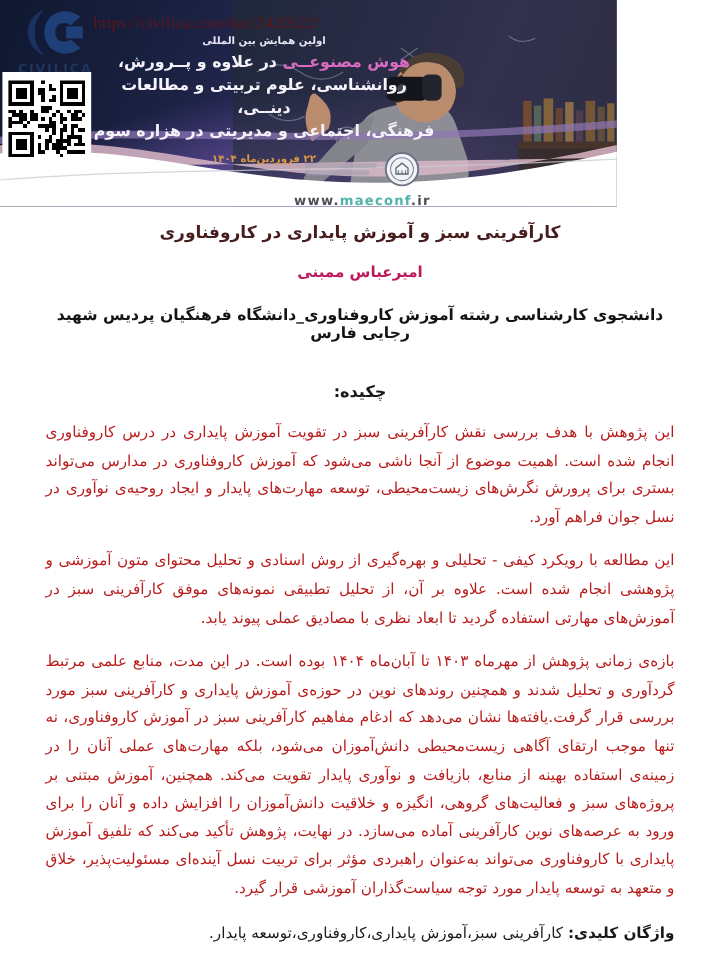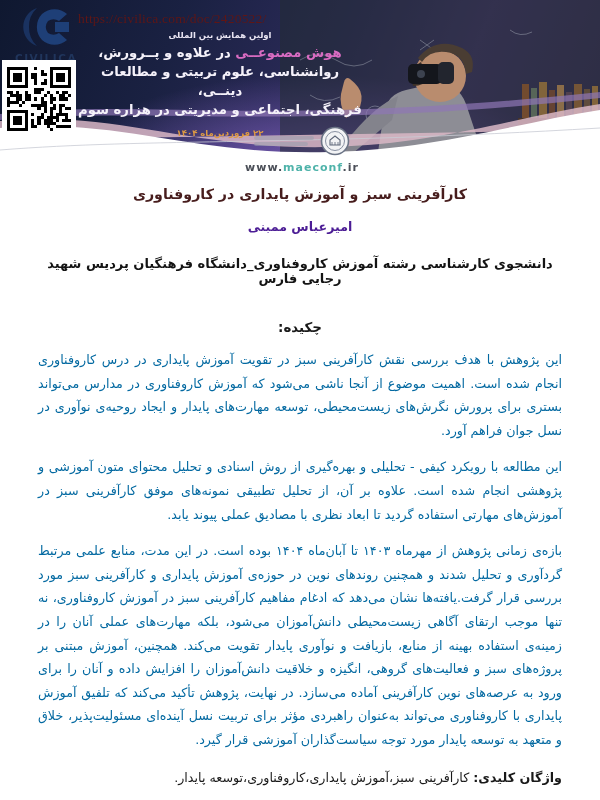--- a/index.html
+++ b/index.html
@@ -2,21 +2,21 @@
 <html lang="fa"><head>
 <meta charset="utf-8">
 <style>
   html,body{margin:0;padding:0;}
   body{
     width:600px;height:800px;position:relative;background:#ffffff;
     font-family:"DejaVu Sans","Liberation Sans",sans-serif;
     overflow:hidden;
   }
   
-  .banner{position:absolute;top:0;left:0;width:600px;height:172px;overflow:hidden;background:
+  .banner{position:absolute;top:0;left:0;width:514px;height:172px;overflow:hidden;background:
     radial-gradient(ellipse 420px 180px at 52% 108%, rgba(146,108,214,.85), rgba(146,108,214,0) 62%),
     linear-gradient(112deg,#0f1830 0%,#1a2142 28%,#2b2a58 52%,#47386f 74%,#3a3057 100%);}
   .banner-scene{position:absolute;top:0;right:0;width:320px;height:172px;}
   
   .sweep{position:absolute;bottom:0;left:0;width:600px;height:172px;pointer-events:none;}
   
   .doc-url{position:absolute;top:11px;left:78px;font-family:"Liberation Serif","DejaVu Serif",serif;
     font-size:13.5px;color:#5e1616;letter-spacing:.2px;text-decoration:none;}
   
   .conf-text{position:absolute;top:30px;left:78px;width:284px;direction:rtl;text-align:center;color:#f5f2fa;}
@@ -33,24 +33,24 @@
   
   .site-block{position:absolute;top:126px;left:242px;width:120px;text-align:center;}
   .seal-row{display:flex;align-items:center;justify-content:center;gap:4px;}
   .seal-caption{width:62px;}
   .seal-caption .cap-line{height:4px;margin:2px 0;background:#9aa0ae;opacity:.55;border-radius:2px;filter:blur(.4px);}
   .site-url{margin-top:2px;font-size:11px;font-weight:bold;letter-spacing:1px;color:#4b4f58;text-decoration:none;display:inline-block;text-align:right;}
   .site-url .mid{color:#4fb3aa;}
   
   .doc{position:absolute;left:38px;right:38px;top:182px;direction:rtl;color:#191919;}
   .art-title{text-align:center;font-size:14.2px;font-weight:bold;color:#471d1d;margin:4px 0 0;}
-  .art-author{text-align:center;font-size:12.6px;font-weight:bold;color:#4c1d95;margin-top:17px;}
+  .art-author{text-align:center;font-size:12.6px;font-weight:bold;color:#be185d;margin-top:17px;}
   .art-affil{text-align:center;font-size:13px;font-weight:bold;color:#141414;margin-top:22px;}
   .abstract-label{font-size:13.4px;font-weight:bold;margin-top:34px;text-align:center;}
-  .para{font-size:12.7px;line-height:23.6px;text-align:justify;margin-top:13px;color:#0369a1;}
+  .para{font-size:12.7px;line-height:23.6px;text-align:justify;margin-top:13px;color:#b91c1c;}
   .kw-line{font-size:12.7px;margin-top:18px;}
   .kw-label{font-weight:bold;text-align:right;}
 </style>
 </head>
 <body>
 
 <div class="banner">
 
   <svg class="banner-scene" viewBox="0 0 320 172" aria-hidden="true">
     <rect x="0" y="0" width="320" height="172" fill="#232b33" opacity="0.55"></rect>

